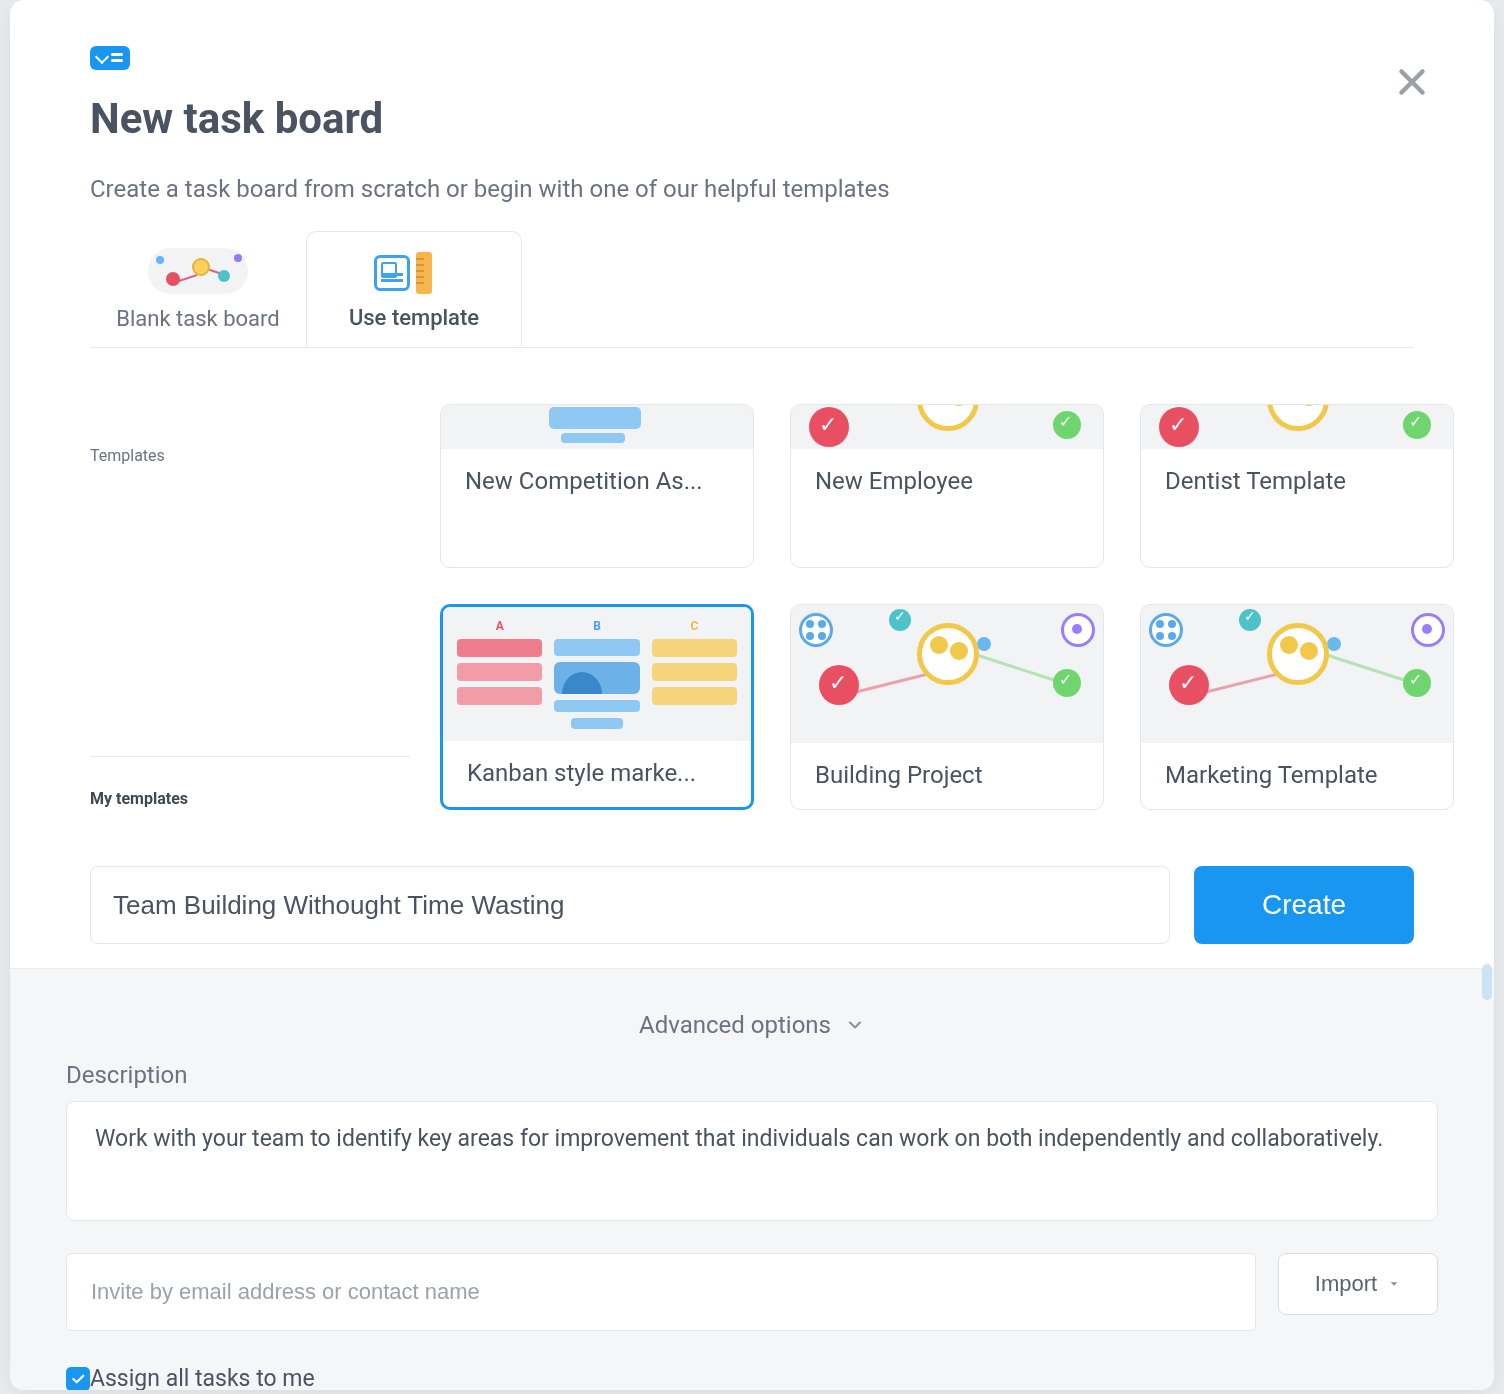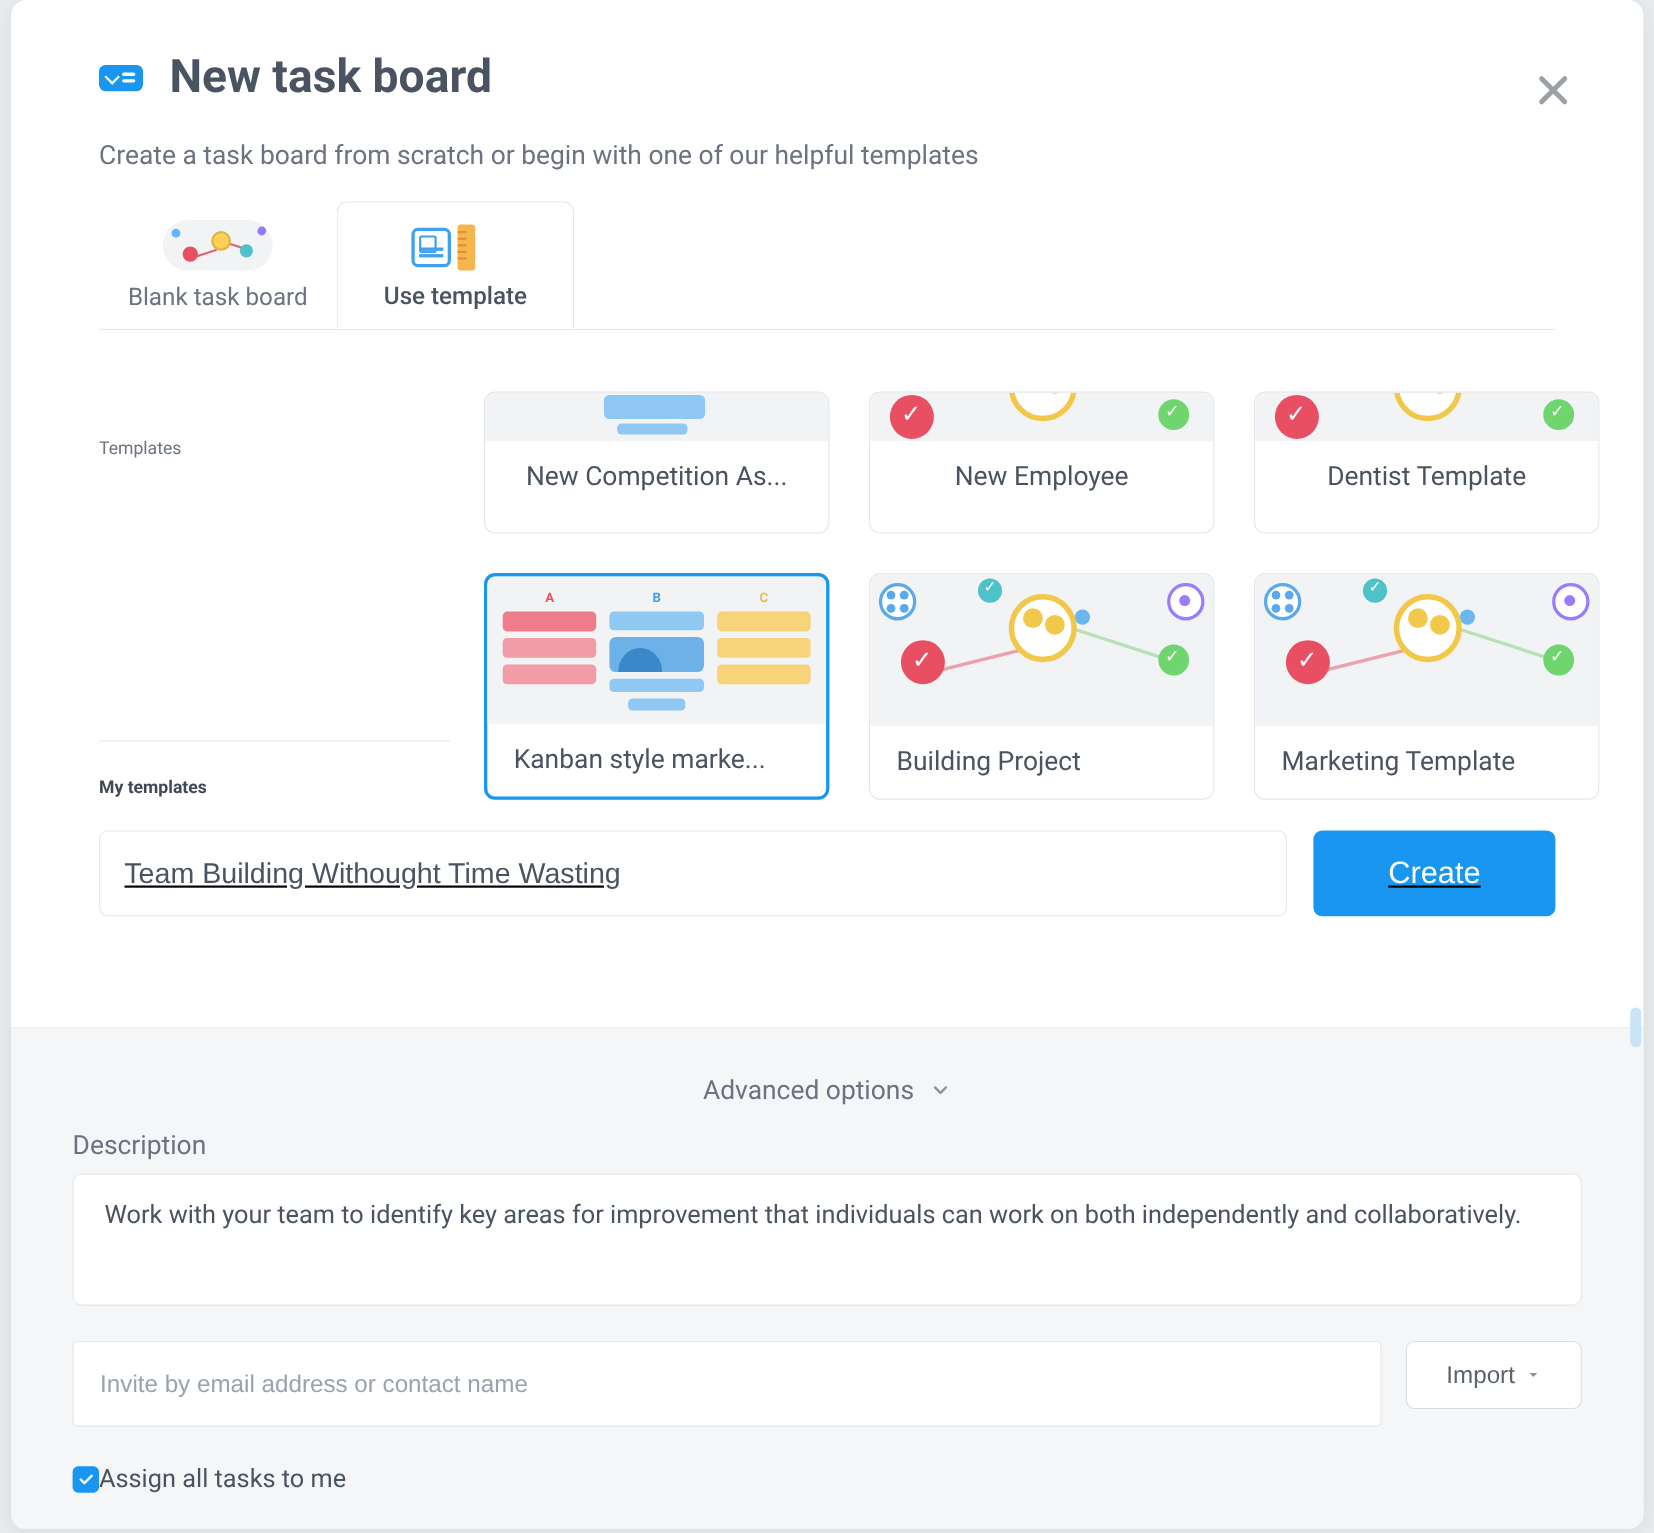--- a/index.html
+++ b/index.html
@@ -3,21 +3,21 @@
 <meta charset="utf-8">
 <style>
   * { box-sizing: border-box; margin: 0; padding: 0; }
   html, body { width: 1504px; height: 1394px; font-family: -apple-system, "Segoe UI", Roboto, "Helvetica Neue", Arial, sans-serif; background:#e9edf0; }
   .modal {
     position: absolute; left: 10px; top: 0; width: 1484px; height: 1390px;
     background: #fff; border-radius: 14px; box-shadow: 0 4px 28px rgba(0,0,0,.08);
     display: flex; flex-direction: column; overflow: hidden;
   }
   .header { padding: 46px 80px 0 80px; position: relative; }
-  .title-row { display:flex; align-items:center; gap:24px; }
+  .title-row { display:flex; gap:24px;flex-direction:column; }
   .title-icon { width:40px; height:24px; background:#1896f0; border-radius:6px; position:relative; }
   .title-icon::before { content:""; position:absolute; left:7px; top:6px; width:8px; height:8px; border:2px solid #fff; border-top:0; border-left:0; transform: rotate(45deg); }
   .title-icon::after  { content:""; position:absolute; right:7px; top:7px; width:12px; height:3px; background:#fff; box-shadow: 0 6px 0 #fff; border-radius:2px; }
   .title { font-size:42px; font-weight:700; color:#4a5361; }
   .close {
     position:absolute; right:60px; top:60px; width:44px; height:44px; display:flex; align-items:center; justify-content:center;
     cursor:pointer; color:#9aa0a6;
   }
   .close svg { width:36px; height:36px; }
   .subtitle { margin-top:32px; font-size:24px; color:#6b7380; }
@@ -53,21 +53,21 @@
   .label-col { width:350px; flex:0 0 350px; padding-top:72px; }
   .row { display:flex; }
   .grid { flex:1; display:grid; grid-template-columns: repeat(3, 314px); gap:36px; align-content:start; }
   .card {
     height:206px; border:1px solid #e3e6ea; border-radius:10px; overflow:hidden; background:#fff; cursor:pointer;
     display:flex; flex-direction:column;
   }
   .card.selected { border:3px solid #1896f0; }
   .card-art { flex:1; background:#f1f3f5; position:relative; overflow:hidden; }
   .card-title { padding:18px 24px 20px; font-size:24px; color:#4a5361; white-space:nowrap; overflow:hidden; text-overflow:ellipsis; }
-  .row1 .card { height:129px;text-align:center; } 
+  .row1 .card { height:164px; } 
   .row1 .card-art { height:44px; flex:0 0 44px; }
   .row1 .label-col { padding-top:42px; }
   .divider { height:1px; background:#e5e8eb; margin:32px 0 32px 0; width:320px; }
 
   
   .mol { position:absolute; inset:0; }
   .mol .c { position:absolute; border-radius:50%; }
   .mc1{width:62px;height:62px;left:126px;top:18px;background:#fff;border:5px solid #f2c84b;}
   .mc1::before,.mc1::after{content:"";position:absolute;border-radius:50%;background:#f2c84b;width:18px;height:18px;}
   .mc1::before{left:8px;top:8px;} .mc1::after{right:6px;top:14px;}
@@ -97,21 +97,21 @@
   .kimg{height:34px;border-radius:6px;background:#6cb2e8;position:relative;overflow:hidden;}
   .kimg::before{content:"";position:absolute;left:8px;bottom:0;width:40px;height:22px;background:#3a87c9;border-top-left-radius:50% 100%;border-top-right-radius:50% 100%;}
   .kbar{height:12px;border-radius:4px;background:#8fc8f3;}
   .kbar.short{width:60%;align-self:center;}
 
   
   .blk{position:absolute;left:108px;top:2px;width:92px;height:22px;border-radius:5px;background:#8fc8f3;}
   .blk2{position:absolute;left:120px;top:28px;width:64px;height:10px;border-radius:4px;background:#8fc8f3;}
 
   
-  .name-row { display:flex; gap:24px; margin-top:28px;text-decoration:underline; }
+  .name-row { display:flex; gap:24px; margin-top:56px; }
   .name-input {
     flex:1; height:78px; border:1px solid #e3e6ea; border-radius:8px; padding:0 22px; font-size:26px; color:#4a5361;
   }
   .create-btn {
     width:220px; height:78px; border:none; border-radius:8px; background:#1896f0; color:#fff; font-size:28px; font-weight:500; cursor:pointer;
   }
 
   
   .advanced {
     background:#f4f6f7; padding:38px 56px 32px 56px; border-top:1px solid #e9ecef;

